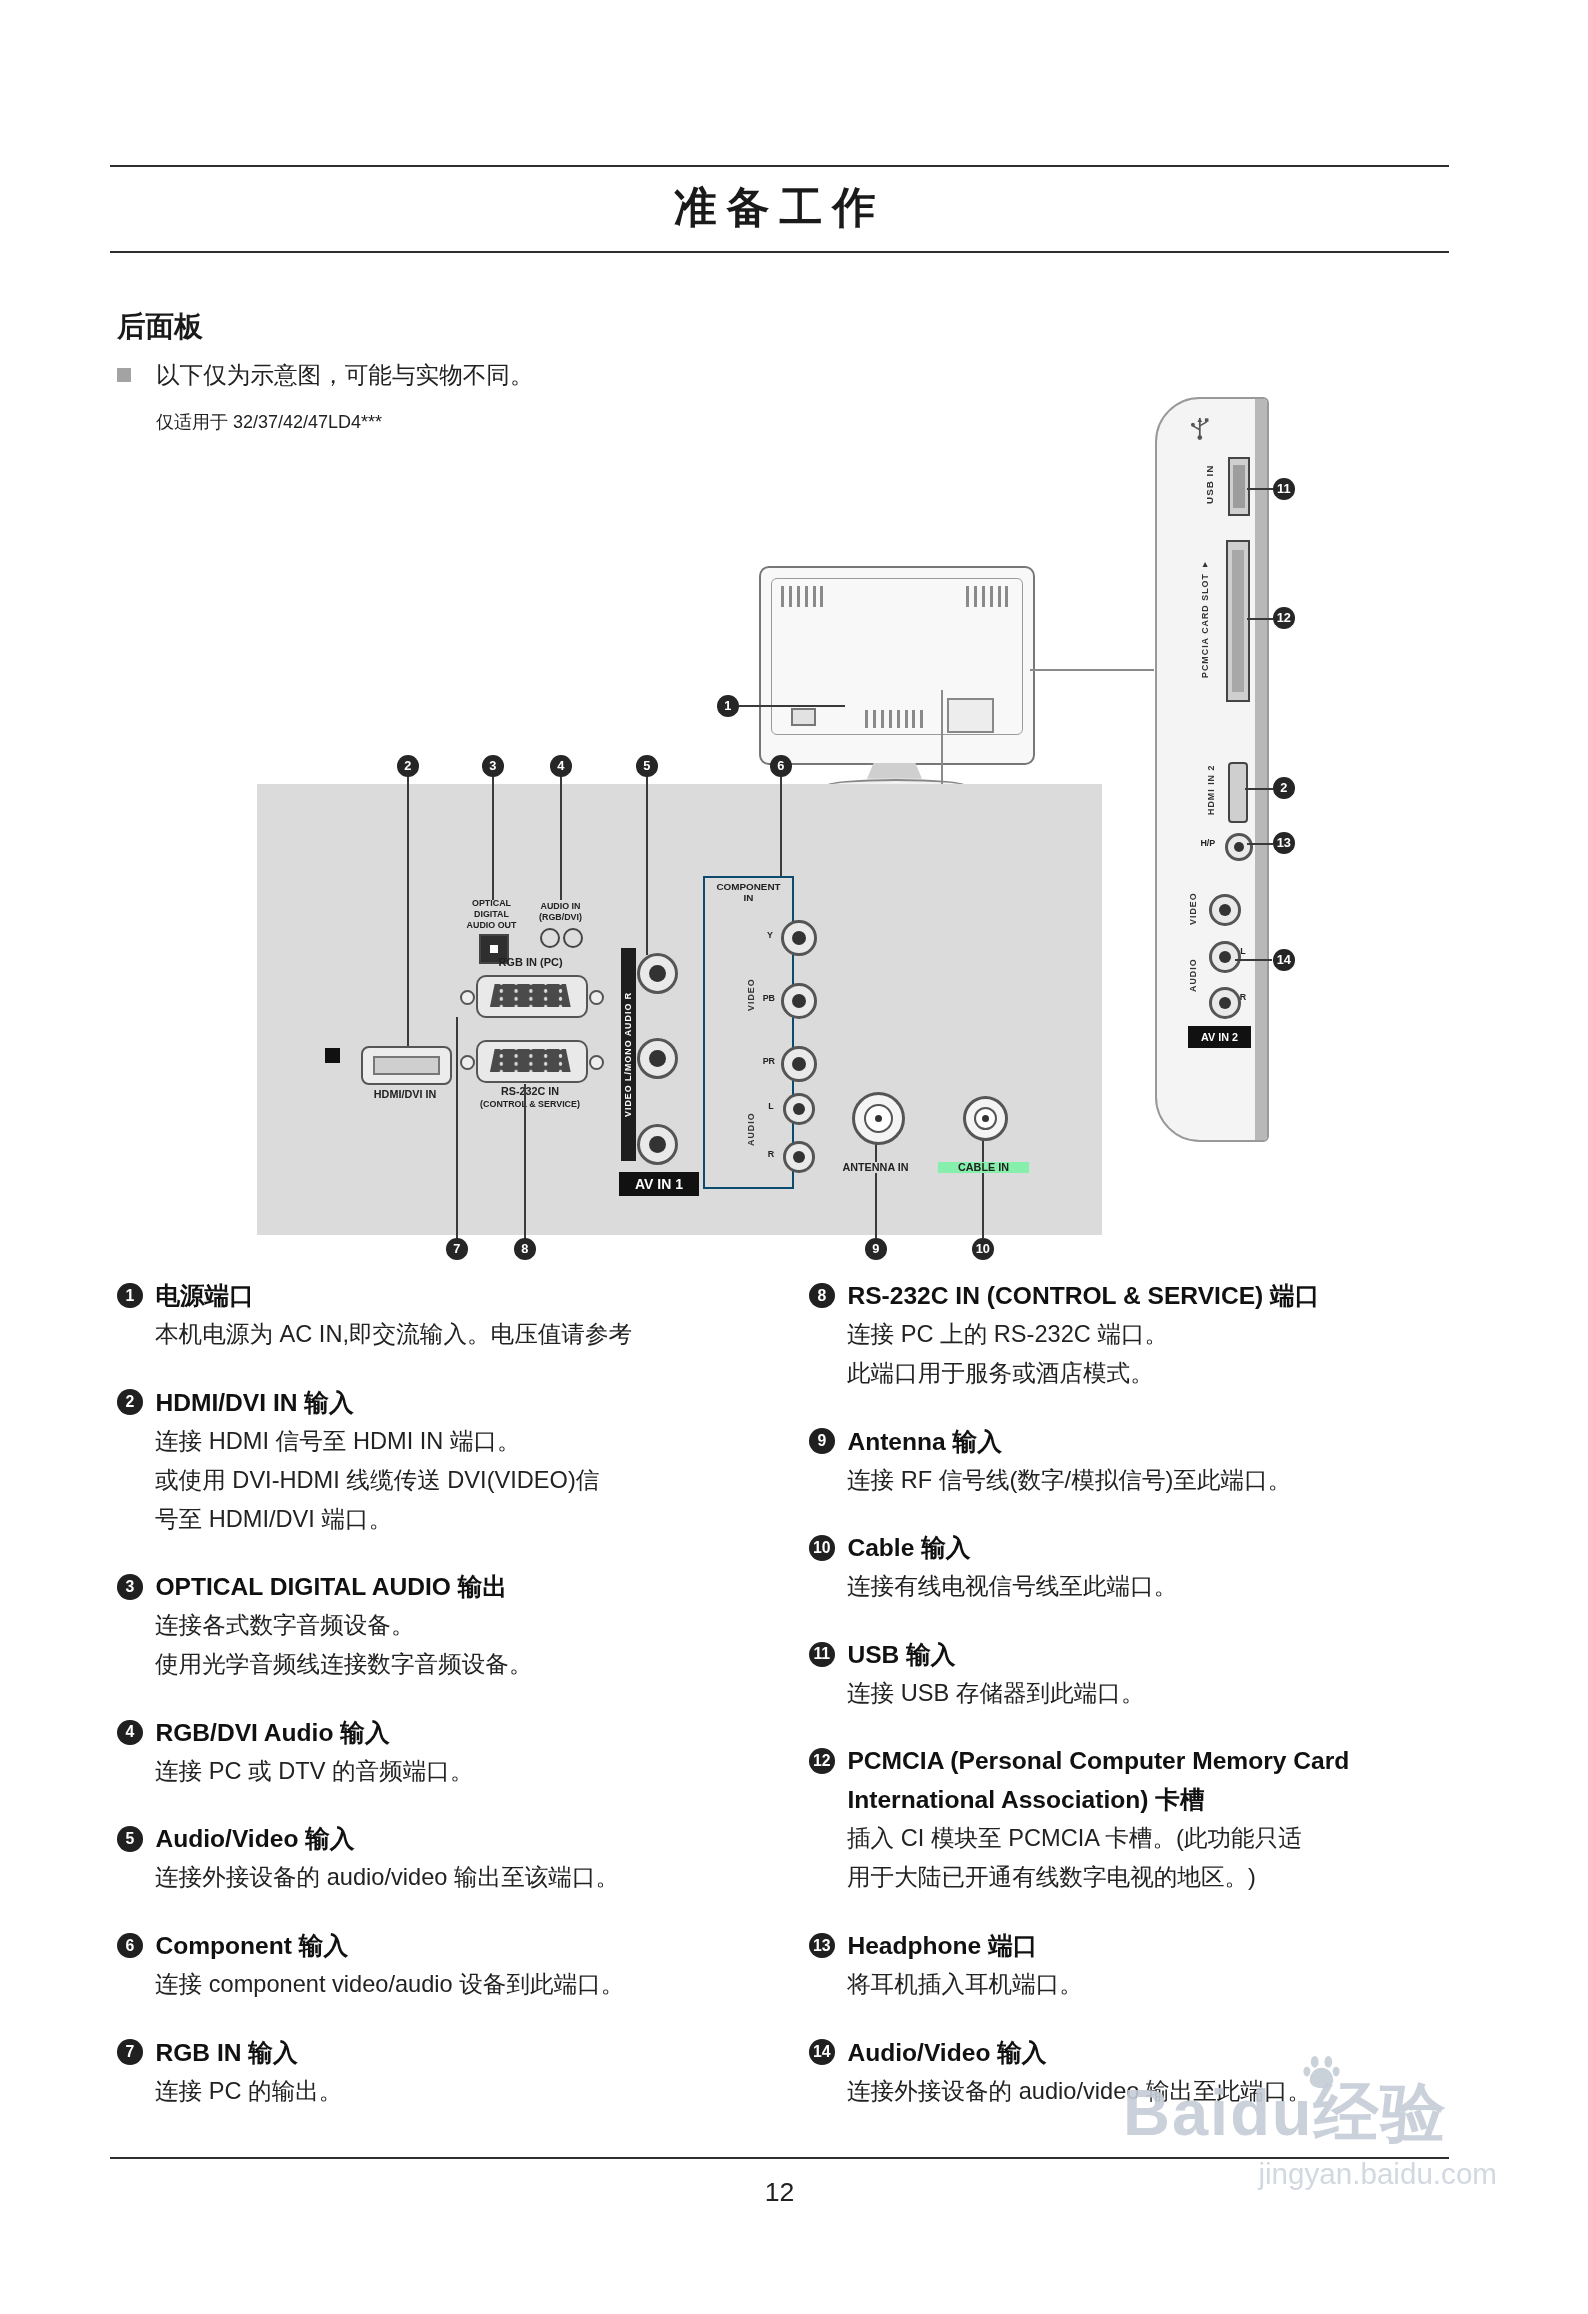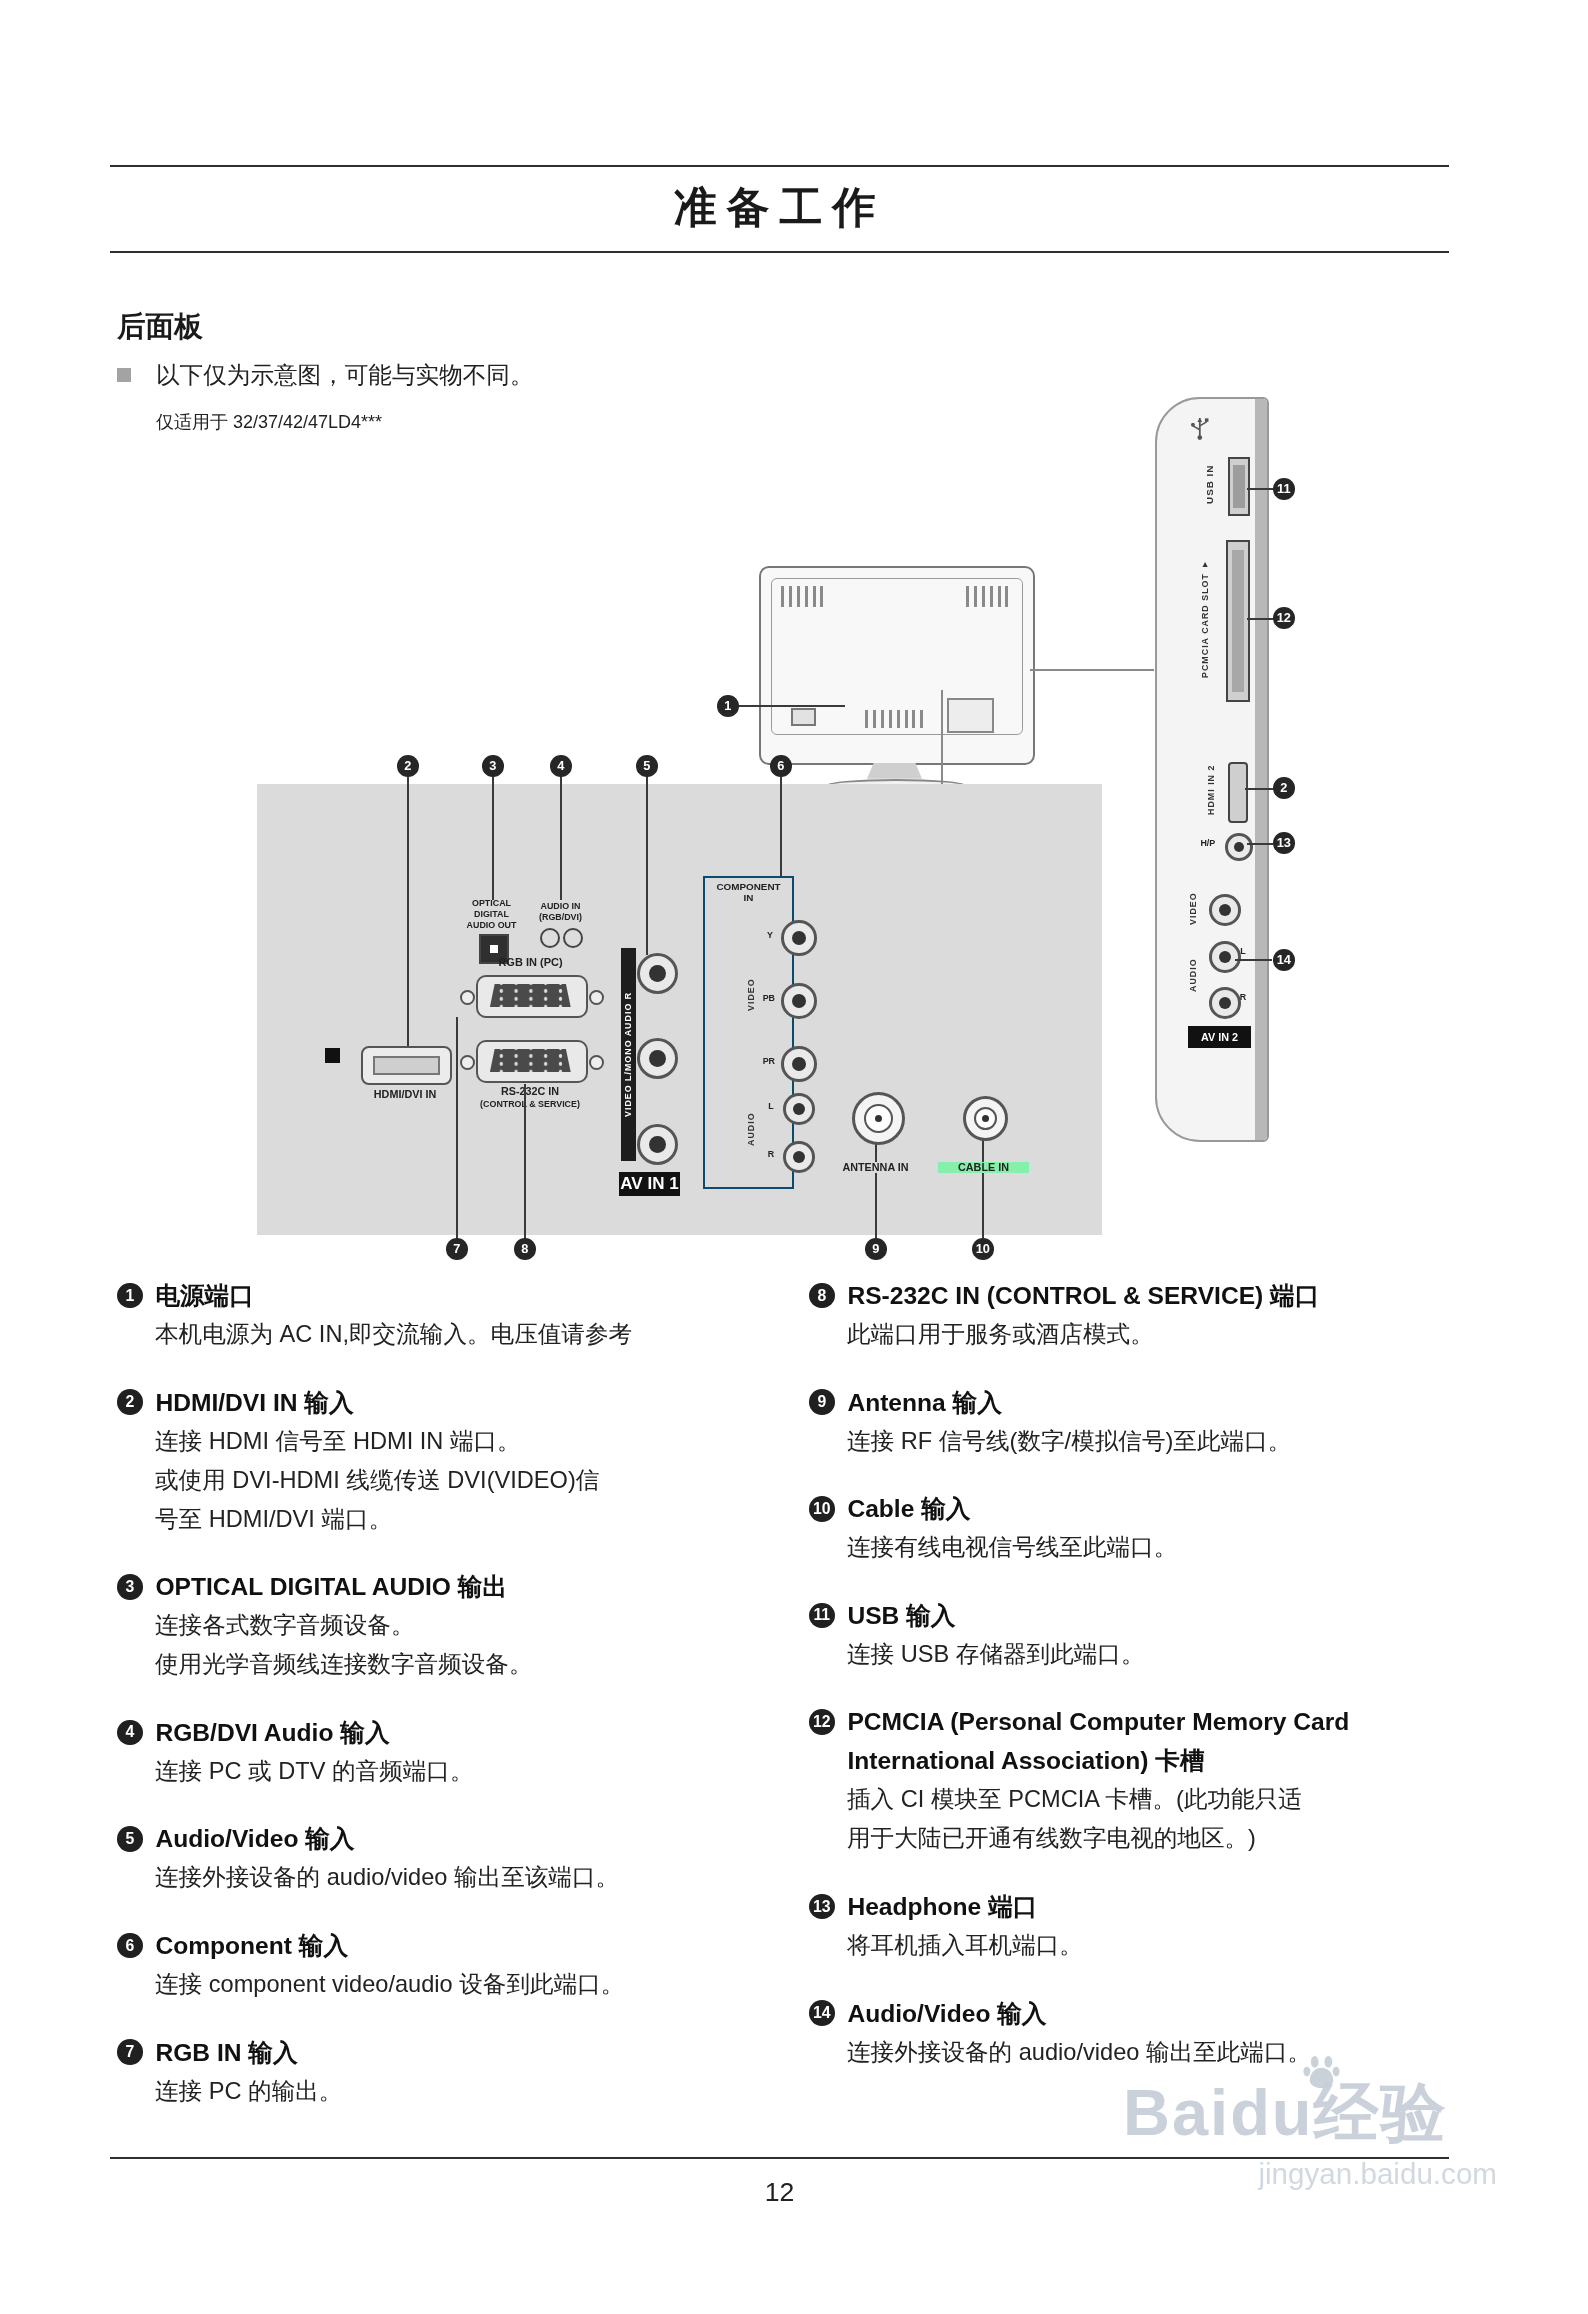--- a/index.html
+++ b/index.html
@@ -139,21 +139,21 @@
   </div>
   <div class="jack" style="left:637px;top:953px;width:35px;height:35px">
       <i class="core"></i>
     </div>
   <div class="jack" style="left:637px;top:1038px;width:35px;height:35px">
       <i class="core"></i>
     </div>
   <div class="jack" style="left:637px;top:1124px;width:35px;height:35px">
       <i class="core"></i>
     </div>
-  <div class="blackbox" style="left:619px;top:1172px;width:61px;height:23.6px;font-size:17px">AV IN 1</div>
+  <div class="blackbox" style="left:619px;top:1172px;width:80px;height:23.6px;font-size:14px">AV IN 1</div>
 
   <div class="abs" style="left:703px;top:876px;width:87px;height:309px;border:2px solid #0c4a6e">
     <div class="tlabel" style="position:static;margin-top:3.9px;font-size:9.9px">COMPONENT</div>
     <div class="tlabel" style="position:static;font-size:9.9px">IN</div>
   </div>
   <span class="vtext" style="left:746px;top:931px;height:128px">VIDEO</span>
   <span class="vtext" style="left:746px;top:1086px;height:87px">AUDIO</span>
   <div class="jack" style="left:781px;top:920px;width:29.6px;height:29.6px">
       <i class="core"></i>
     </div>
@@ -318,20 +318,21 @@
     </div>
   </div>
 
   <div class="col col-right">
     <div class="item">
       <div class="item-head">
         <span class="item-num">8</span>
         <span class="item-title">RS-232C IN (CONTROL &amp; SERVICE) 端口</span>
       </div>
       <div class="item-body">
+        <div class="bline">连接 PC 上的 RS-232C 端口。</div>
         <div class="bline">此端口用于服务或酒店模式。</div>
       </div>
     </div>
     <div class="item">
       <div class="item-head">
         <span class="item-num">9</span>
         <span class="item-title">Antenna 输入</span>
       </div>
       <div class="item-body">
         <div class="bline">连接 RF 信号线(数字/模拟信号)至此端口。</div>

